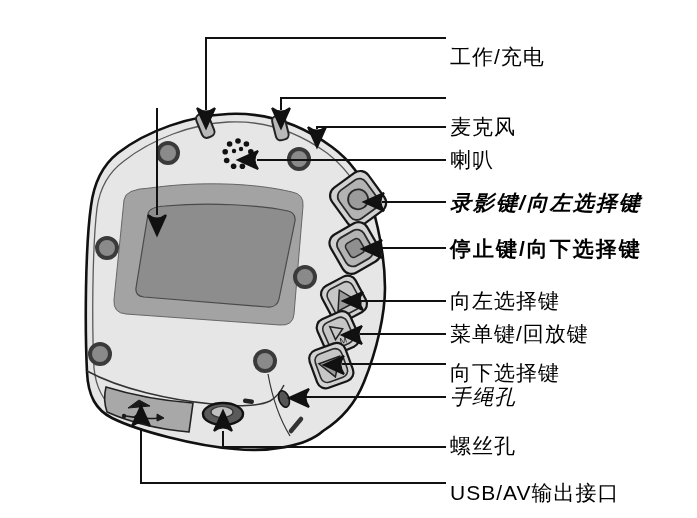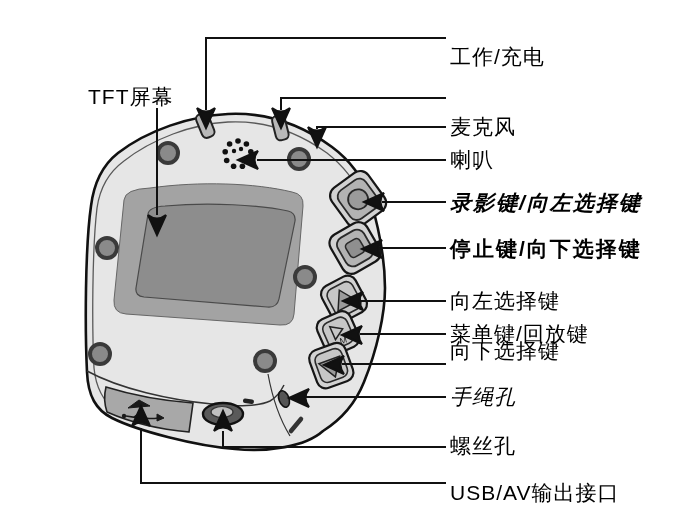--- a/index.html
+++ b/index.html
@@ -161,40 +161,39 @@
       <use href="#ah" transform="translate(289,398) rotate(90)"></use>
 
       <path d="M 446,447 H 223 V 431" fill="none"></path>
       <use href="#ah" transform="translate(223,411) rotate(180)"></use>
 
       <path d="M 446,483 H 141 V 428" fill="none"></path>
       <use href="#ah" transform="translate(141,406) rotate(180)"></use>
     </g>
   </svg>
 
-  <div class="lbl" style="left:88px;top:83px;">TFT屏幕</div>
 
   <div class="lbl" style="left:450px;top:19px;margin-top:24px;">
     <div>工作/充电</div>
   </div>
 
 
   <div class="lbl" style="left:450px;top:113px;">麦克风</div>
 
   <div class="lbl" style="left:450px;top:146px;">喇叭</div>
 
   <div class="lbl bold" style="left:450px;top:189px;font-style:italic;">录影键/向左选择键</div>
 
   <div class="lbl bold" style="left:450px;top:235px;">停止键/向下选择键</div>
 
   <div class="lbl" style="left:450px;top:287px;">向左选择键</div>
 
   <div class="lbl" style="left:450px;top:320px;">菜单键/回放键</div>
 
-  <div class="lbl" style="left:450px;top:337px;">向下选择键</div>
+  <div class="lbl" style="left:450px;top:359px;">向下选择键</div>
 
   <div class="lbl" style="left:450px;top:383px;font-style:italic;">手绳孔</div>
 
   <div class="lbl" style="left:450px;top:432px;">螺丝孔</div>
 
   <div class="lbl" style="left:450px;top:467px;margin-top:12px;">USB/AV输出接口</div>
 
 </div>
 
 </body></html>

